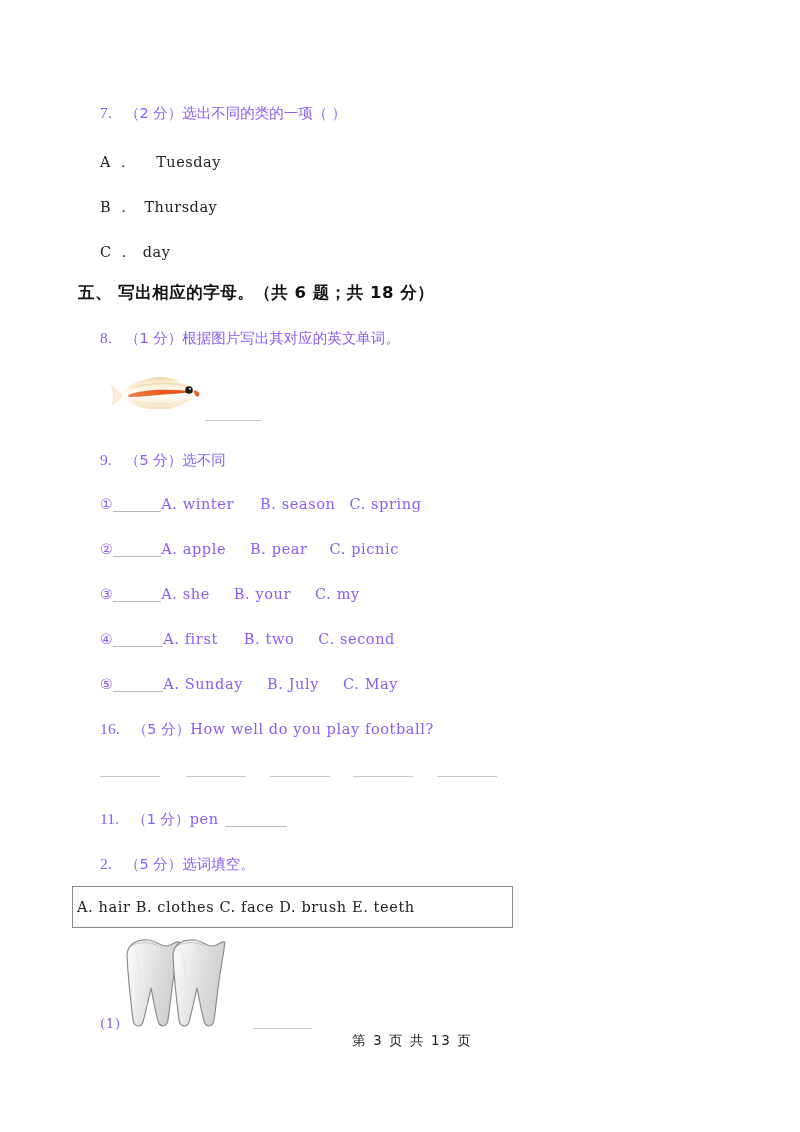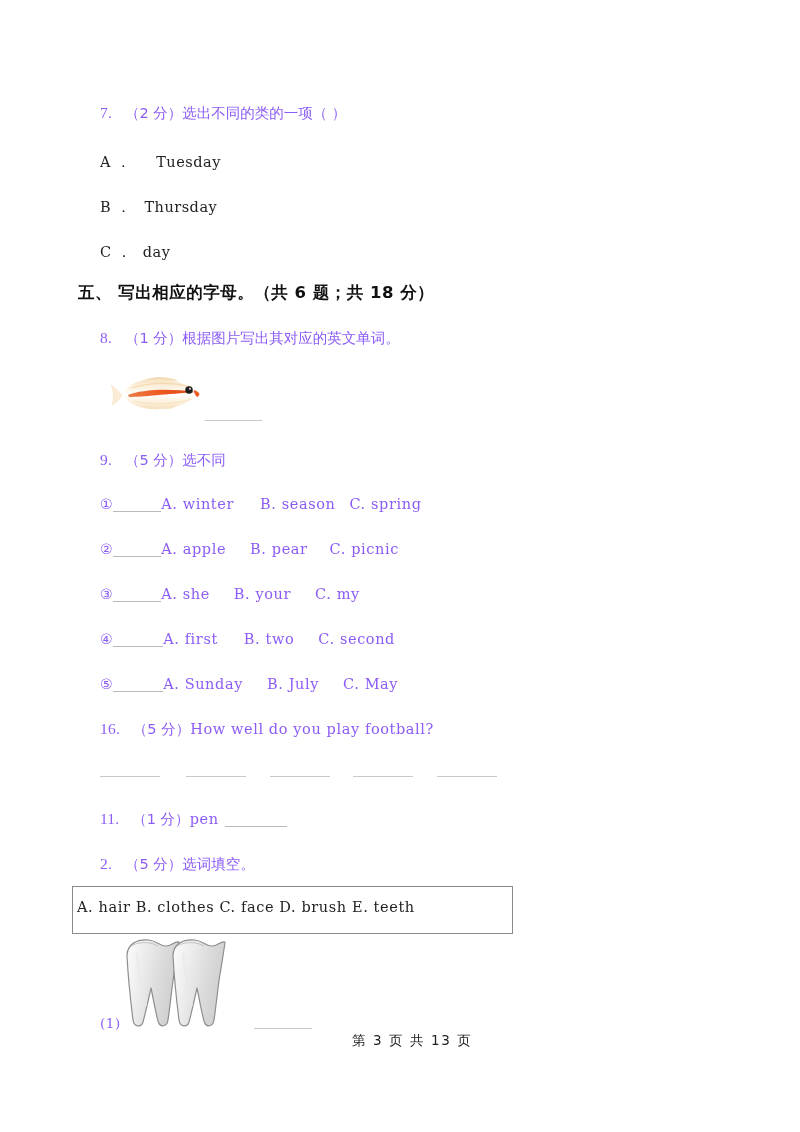--- a/index.html
+++ b/index.html
@@ -84,21 +84,21 @@
     border-bottom: 1.6px solid #c9c9c9;
     height: 0;
   }
 
   
   .word-box {
     position: absolute;
     left: 72px;
     top: 886px;
     width: 441px;
-    height: 48px;
+    height: 42px;
     border: 1.3px solid #8a8a8a;
     box-sizing: border-box;
     background: #fff;
     text-align: center;
   }
   .word-box-text {
     position: absolute;
     left: 4px;
     top: 12px;
     font-family: "DejaVu Serif", "Liberation Serif", serif;

